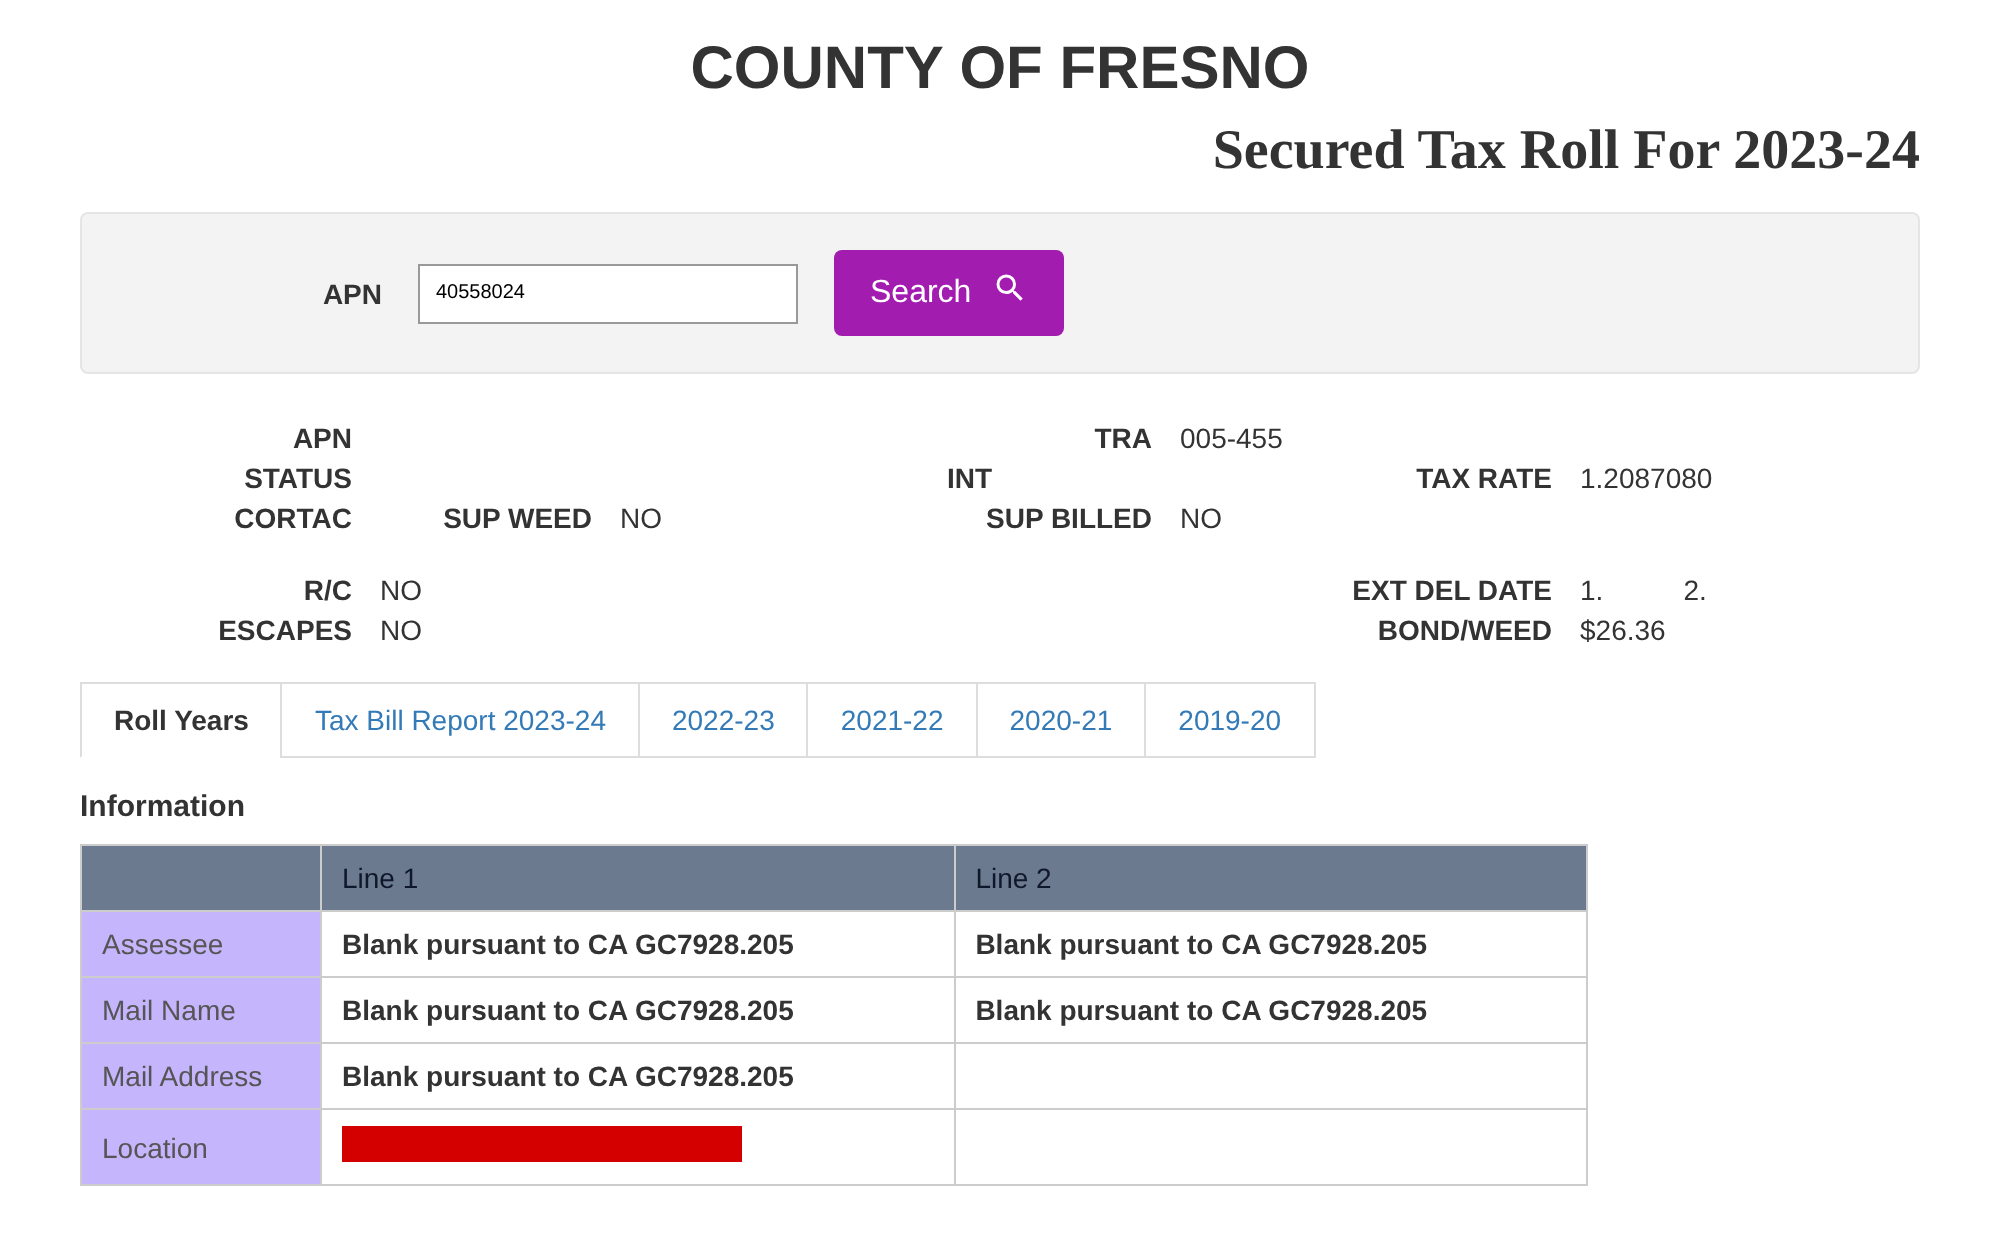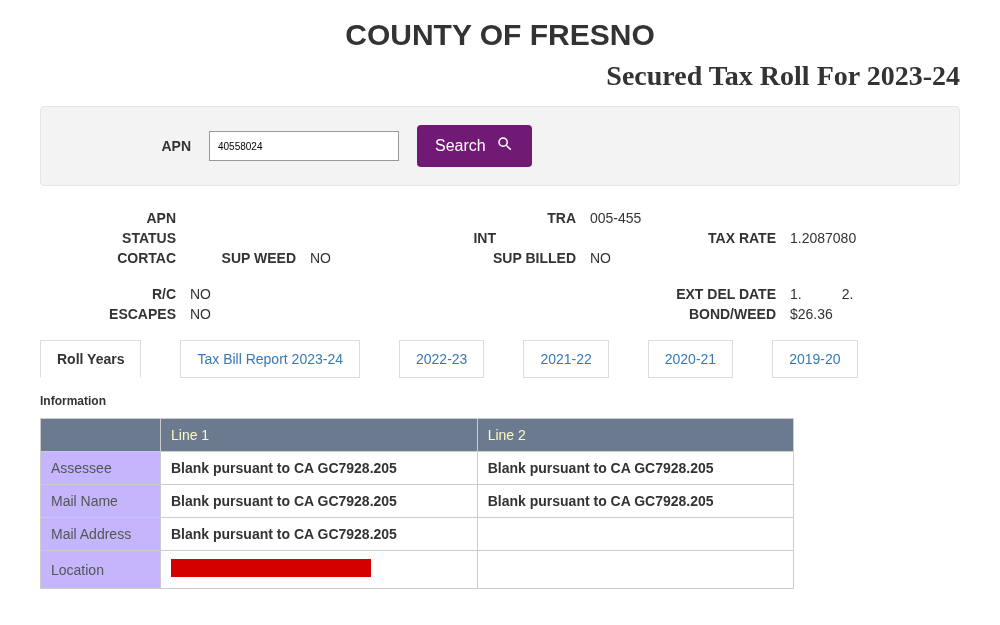--- a/index.html
+++ b/index.html
@@ -2,41 +2,41 @@
 <html><head>
   <meta charset="utf-8">
   <style>
     * { box-sizing: border-box; margin: 0; padding: 0; }
     body { font-family: Arial, Helvetica, sans-serif; font-size: 14px; color: #333; background: #fff; padding: 10px 40px; width: 1000px; }
     .title { text-align: center; font-size: 30px; font-weight: bold; margin-top: 8px; }
     .subtitle { text-align: right; font-size: 28px; font-weight: bold; margin-top: 8px; margin-bottom: 14px; font-family: Liberation Serif, serif; }
     .search-panel { background: #f3f3f3; border: 1px solid #e5e5e5; border-radius: 4px; padding: 18px 20px; display: flex; align-items: center; gap: 18px; }
     .search-label { width: 130px; text-align: right; font-weight: bold; font-size: 14px; }
     .search-input { width: 190px; height: 30px; padding: 4px 8px; border: 1px solid #999; font-size: 10px; }
-    .search-btn { background: #701a75; color: #fff; border: none; border-radius: 4px; padding: 10px 18px; font-size: 16px; cursor: pointer; display: flex; align-items: center; gap: 10px; }
+    .search-btn { background: #a21caf; color: #fff; border: none; border-radius: 4px; padding: 10px 18px; font-size: 16px; cursor: pointer; display: flex; align-items: center; gap: 10px; }
     .search-btn svg { width: 18px; height: 18px; fill: #fff; }
     .details { margin: 24px 10px 18px 10px; }
     .detail-row { display: flex; margin-bottom: 4px; }
     .detail-group { display: flex; }
     .d-label { text-align: right; font-weight: bold; font-size: 14px; padding-right: 14px; }
     .d-value { font-size: 14px; }
     .col1-label { width: 140px; }
     .col1-value { width: 200px; }
     .col2-label { width: 120px; text-align: right; }
     .col2-value { width: 120px; }
     .col3-label { width: 160px; }
     .col3-value { width: 120px; }
     .gap-row { height: 16px; }
-    .tabs { display: flex; margin-top: 10px; gap: 40px; }
+    .tabs { display: flex; margin-top: 10px; }
     .tab { border: 1px solid #ddd; padding: 10px 16px; font-size: 14px; color: #337ab7; cursor: pointer; background: #fff; margin-right: -1px; }
     .tab.active { font-weight: bold; color: #333; border-bottom: 1px solid #fff; }
-    .section-title { font-weight: bold; font-size: 12px; margin: 16px 0 10px 0; }
+    .section-title { font-weight: bold; font-size: 15px; margin: 16px 0 10px 0; }
     .info-table { border-collapse: collapse; width: 82%; }
     .info-table th, .info-table td { border: 1px solid #ccc; padding: 8px 10px; text-align: left; font-size: 14px; }
-    .info-table thead th { background: #6b7a8f; color: #fef9c3; font-weight: normal; }
+    .info-table thead th { background: #6b7a8f; color: #0f172a; font-weight: normal; }
     .info-table thead th:first-child { width: 120px; }
     .row-label-cell { background: #c4b5fd; color: #555; }
     .bold-cell { font-weight: bold; }
     .redacted { background: #d40000; display: inline-block; width: 200px; height: 18px; }
     .ext-del-wrap { display: flex; gap: 40px; }
   </style>
 </head>
 <body>
 
 <div class="title">COUNTY OF FRESNO</div>

